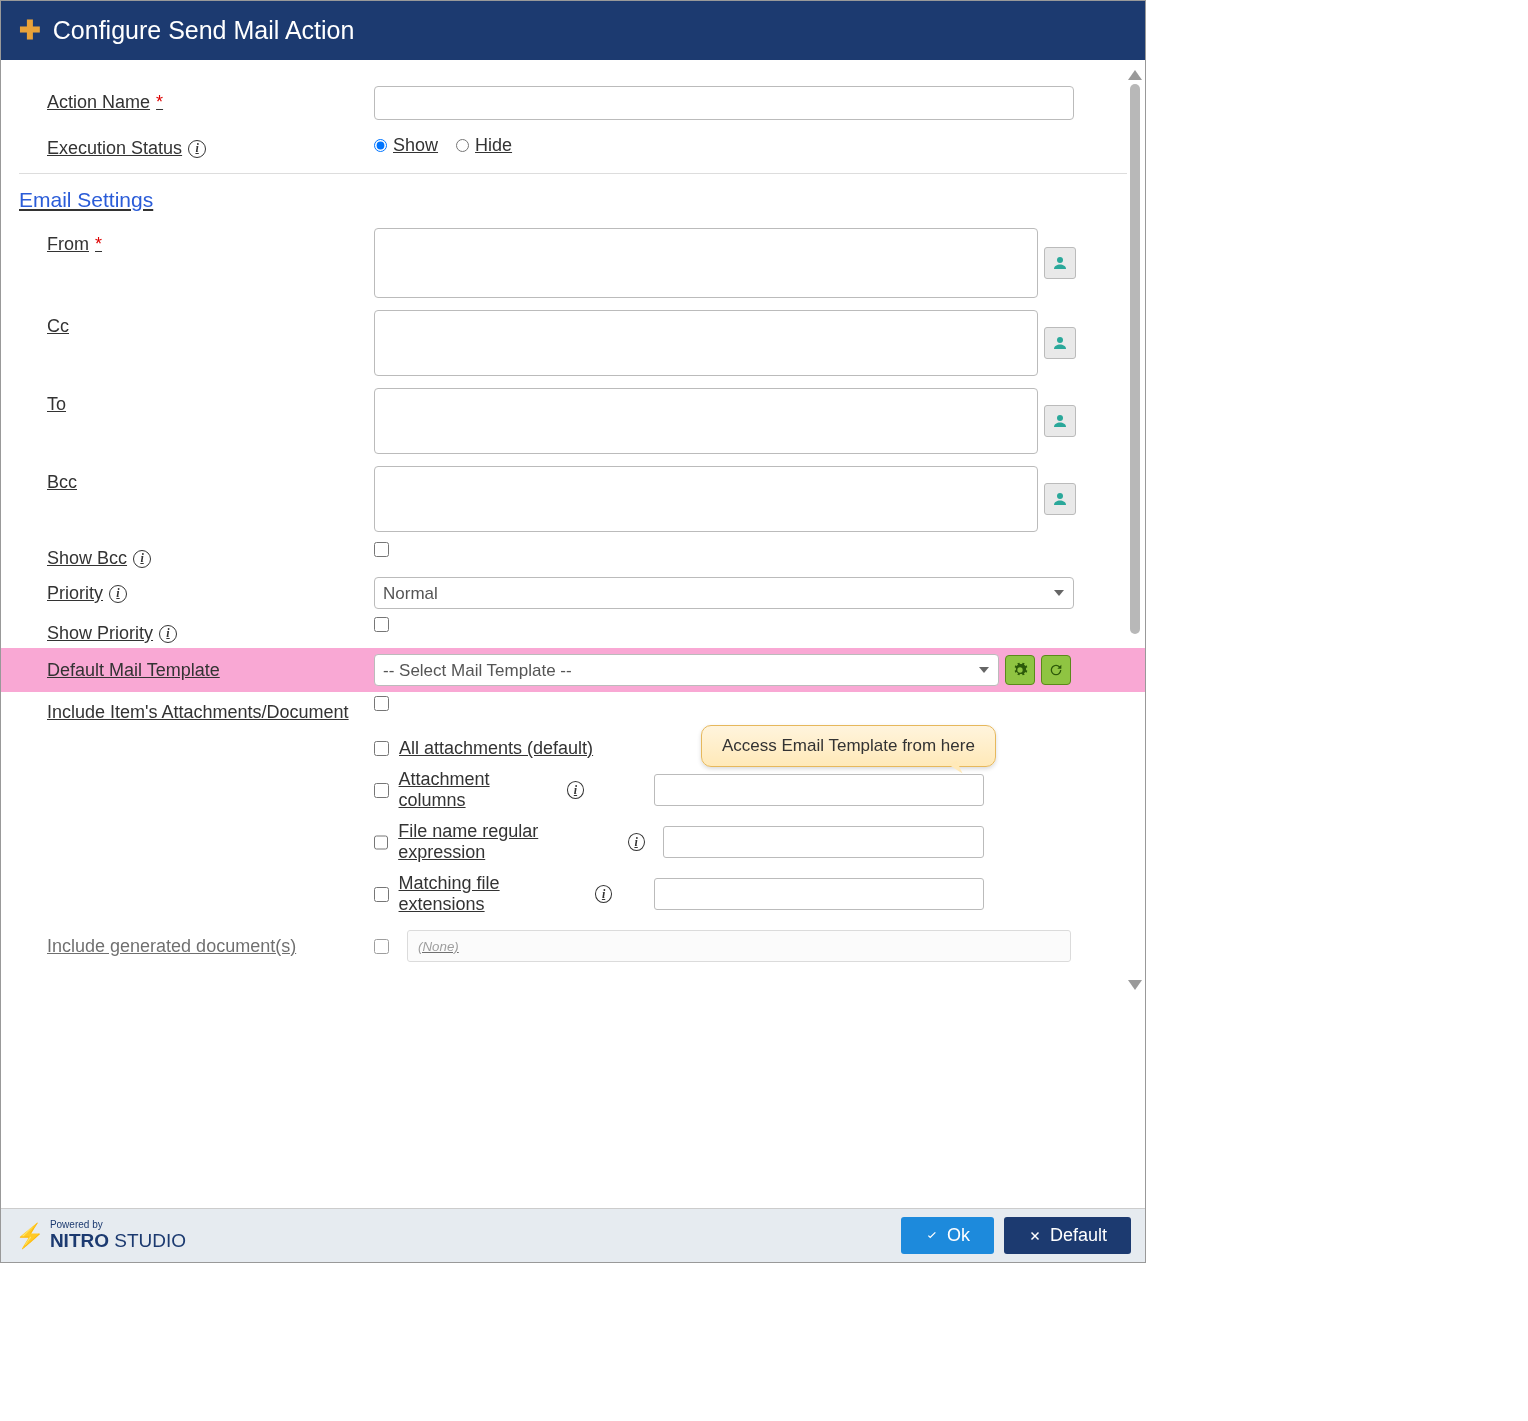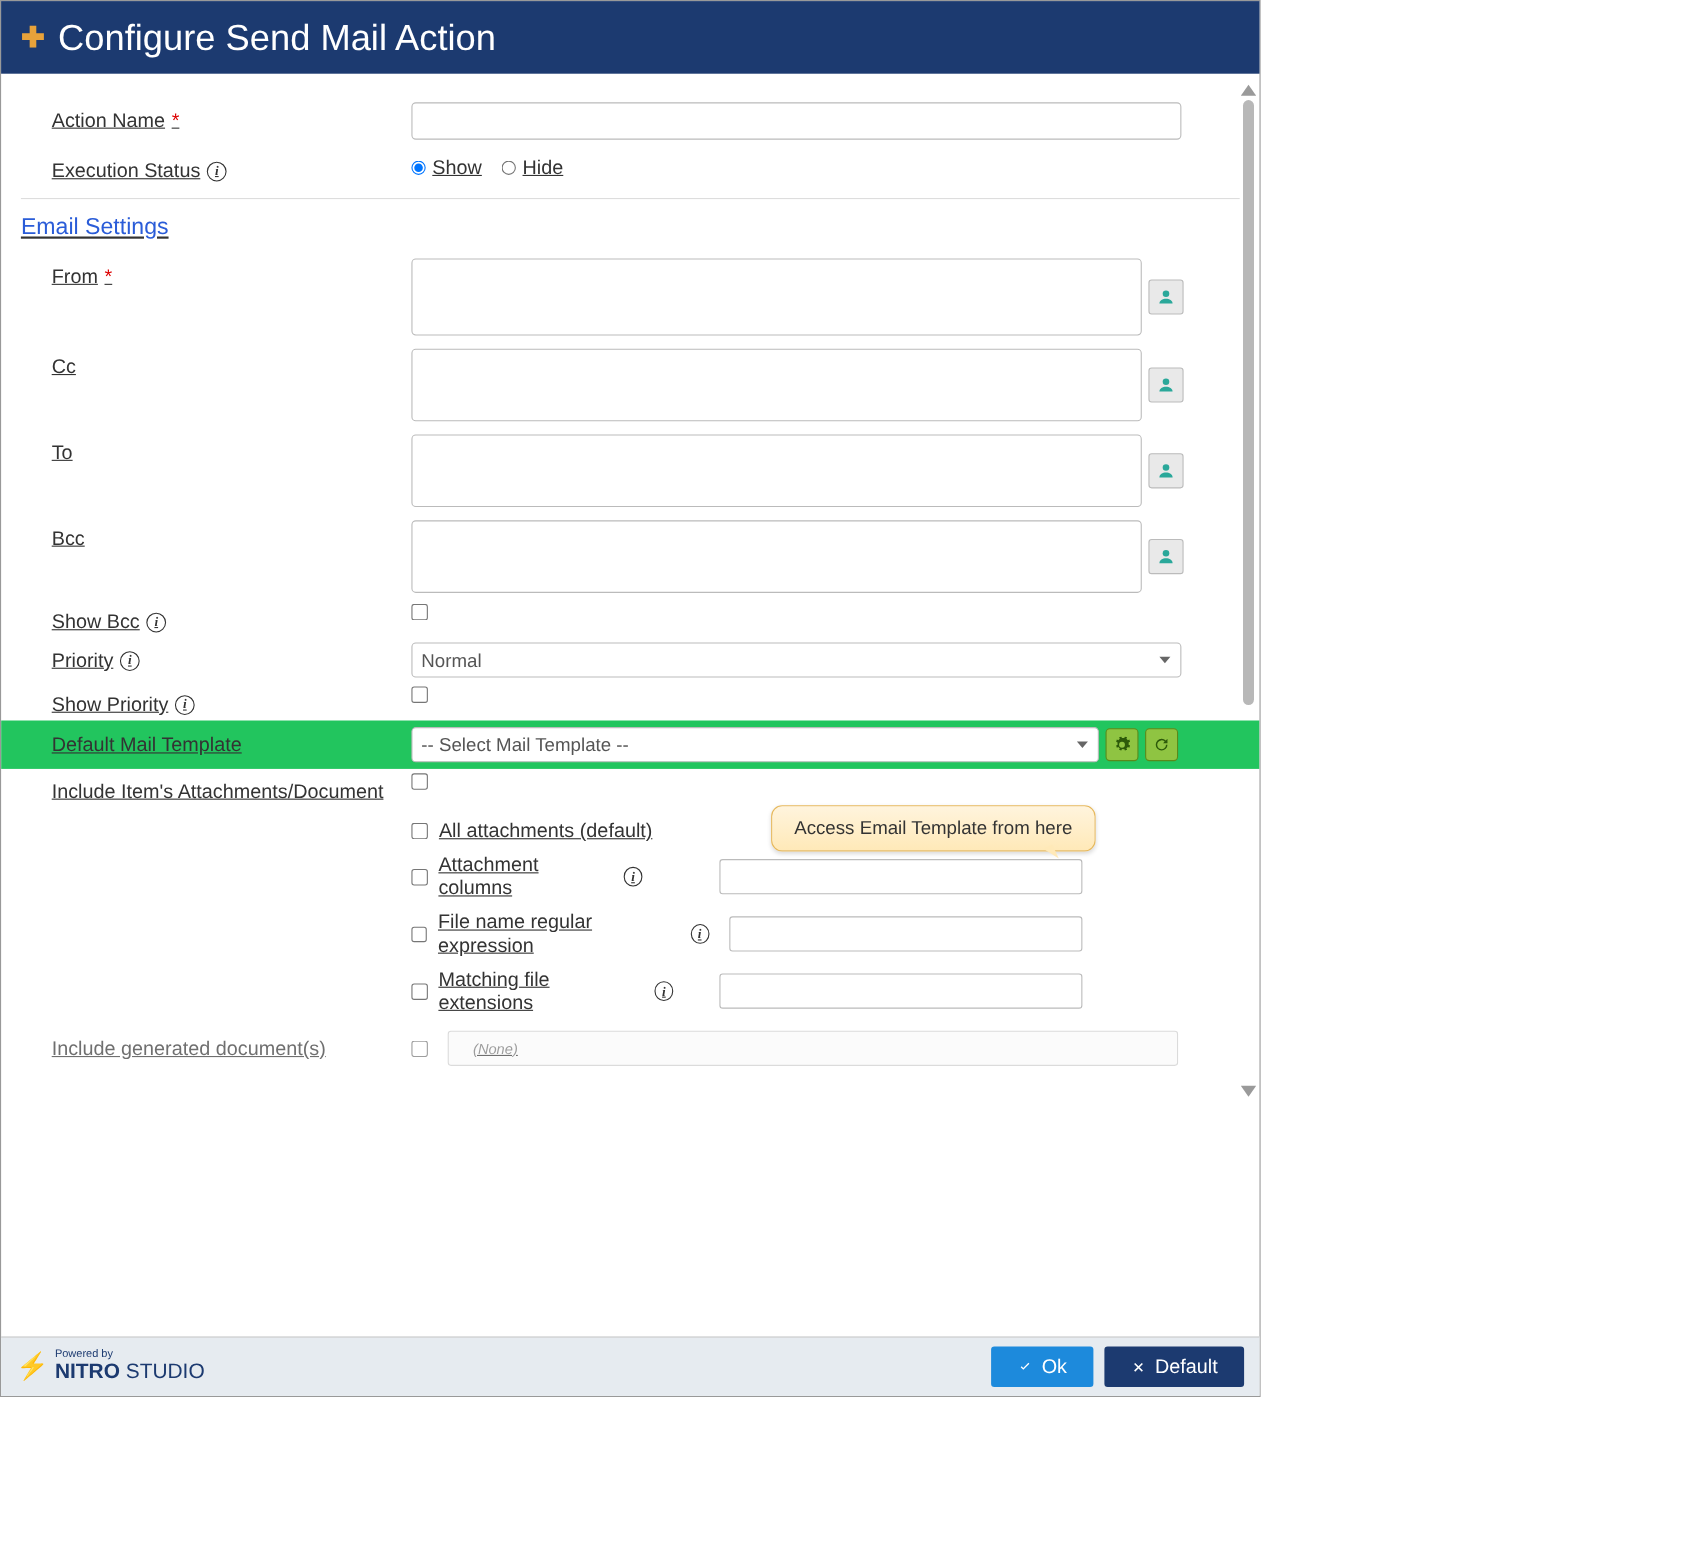--- a/index.html
+++ b/index.html
@@ -1,49 +1,49 @@
 <!DOCTYPE html>
 <html><head>
 <meta charset="utf-8">
 <style>
   * { box-sizing: border-box; margin: 0; padding: 0; }
   body { font-family: Arial, Helvetica, sans-serif; font-size: 19px; color: #333; background: #fff; }
   .modal { width: 1146px; border: 1px solid #999; background: #fff; position: relative; }
   .header { background: #1c3a70; color: #fff; padding: 14px 18px; display: flex; align-items: center; gap: 12px; }
   .header .plus { color: #e8a23a; font-size: 26px; font-weight: bold; }
-  .header-title { font-size: 33px; }
+  .header-title { font-size: 25px; }
   .content-wrap { position: relative; height: 1148px; overflow: hidden; text-decoration: underline; }
   .content { padding: 20px 18px 0 18px; }
   .row { display: flex; align-items: flex-start; padding: 6px 0; }
   .row.compact { padding: 4px 0; }
   .lbl { width: 355px; padding-left: 28px; padding-top: 6px; font-size: 18px; color: #333; display:flex; align-items:center; gap:6px;}
   .req { color: #d00; }
   .info-icon { display:inline-flex; width:18px; height:18px; border:1.5px solid #333; border-radius:50%; align-items:center; justify-content:center; font-size:12px; font-weight:bold; font-style: italic; font-family: Georgia, serif; }
   .field { flex: 1; display:flex; align-items:center; gap:6px; }
   .text-input { width: 700px; height: 34px; border:1px solid #bbb; border-radius:4px; padding: 4px 8px; font-size:17px; }
   .textarea { width: 664px; height: 66px; border:1px solid #bbb; border-radius:4px; padding: 4px 8px; font-size:17px; resize:none; }
   .textarea.tall { height: 70px; }
   .picker-btn { width:32px; height:32px; border:1px solid #bbb; border-radius:3px; background:#e9e9e9; display:flex; align-items:center; justify-content:center; cursor:pointer; }
   .radio-group { display:flex; gap:18px; padding-top:3px;}
   .radio-group label { display:flex; align-items:center; gap:6px; font-size:18px; cursor:pointer;}
   .section-title { color:#2a5cd8; font-size:21px; padding: 14px 0 10px 0; }
   .hr { border-top:1px solid #ddd; margin: 8px 0 0 0;}
   .checkbox { width:15px; height:15px; }
   .select { width:700px; height:32px; border:1px solid #bbb; border-radius:4px; padding:3px 8px; font-size:17px; background:#fff; color:#555; appearance:none; -webkit-appearance:none; }
   .select-wrap { position:relative; display:inline-block; }
   .select-wrap::after { content:""; position:absolute; right:10px; top:50%; transform:translateY(-50%); border-left:5px solid transparent; border-right:5px solid transparent; border-top:6px solid #666; pointer-events:none;}
-  .hl { background: #22c55e; }
+  .hl { background: #f9a8d4; }
   .hl-row { margin-left:-18px; margin-right:-18px; padding-left:18px; padding-right:18px;}
   .select.short { width:625px; }
   .icon-btn { width:30px; height:30px; border:1px solid #5a8a1a; border-radius:4px; background:#8fc442; display:flex; align-items:center; justify-content:center; cursor:pointer; }
   .sub-checks { padding-left: 0; }
   .sub-checks .line { display:flex; align-items:center; gap:10px; padding:5px 0; font-size:18px; }
   .sub-checks .sub-input { width:340px; height:32px; border:1px solid #bbb; border-radius:3px; margin-left:auto; margin-right:90px; }
   .sub-checks .sub-input.inline { margin-left: 20px; margin-right: 90px;}
-  .none-input { width: 664px; height:32px; border:1px solid #ccc; border-radius:3px; padding:4px 22px; color:#aaa; font-style:italic;}
+  .none-input { width: 664px; height:32px; border:1px solid #ccc; border-radius:3px; padding:4px 10px; color:#aaa; font-style:italic;}
   .callout { position:absolute; left: 700px; top: 665px; background: linear-gradient(#fff4dd,#ffe9b8); border:1px solid #e6b85c; border-radius:10px; padding:10px 20px; font-size:17px; color:#333; text-align:center; box-shadow: 0 2px 4px rgba(0,0,0,0.15); z-index:5;}
   .callout::after { content:""; position:absolute; left:85%; bottom:-10px; border-left:9px solid transparent; border-right:0px solid transparent; border-top:14px solid #ffe9b8; transform: rotate(-25deg);}
   .scrollbar { position:absolute; right:3px; top:10px; width:14px; height: 920px; }
   .scroll-up { width:0;height:0;border-left:7px solid transparent;border-right:7px solid transparent;border-bottom:10px solid #9a9a9a; margin:0 auto 4px auto;}
   .scroll-down { width:0;height:0;border-left:7px solid transparent;border-right:7px solid transparent;border-top:10px solid #9a9a9a; margin:4px auto 0 auto; position:absolute; bottom:0; left:0;}
   .scroll-thumb { width:10px; background:#b8b8b8; border-radius:5px; height:550px; margin:0 auto;}
   .footer { background:#e6ebf0; border-top:1px solid #ccc; display:flex; align-items:center; padding:8px 14px; gap:10px;}
   .footer-logo { display:flex; align-items:center; gap:5px;}
   .footer-logo .bolt { color:#f0a020; font-size:24px;}
   .footer-logo .txt { color:#1c3a70; font-weight:bold; }

